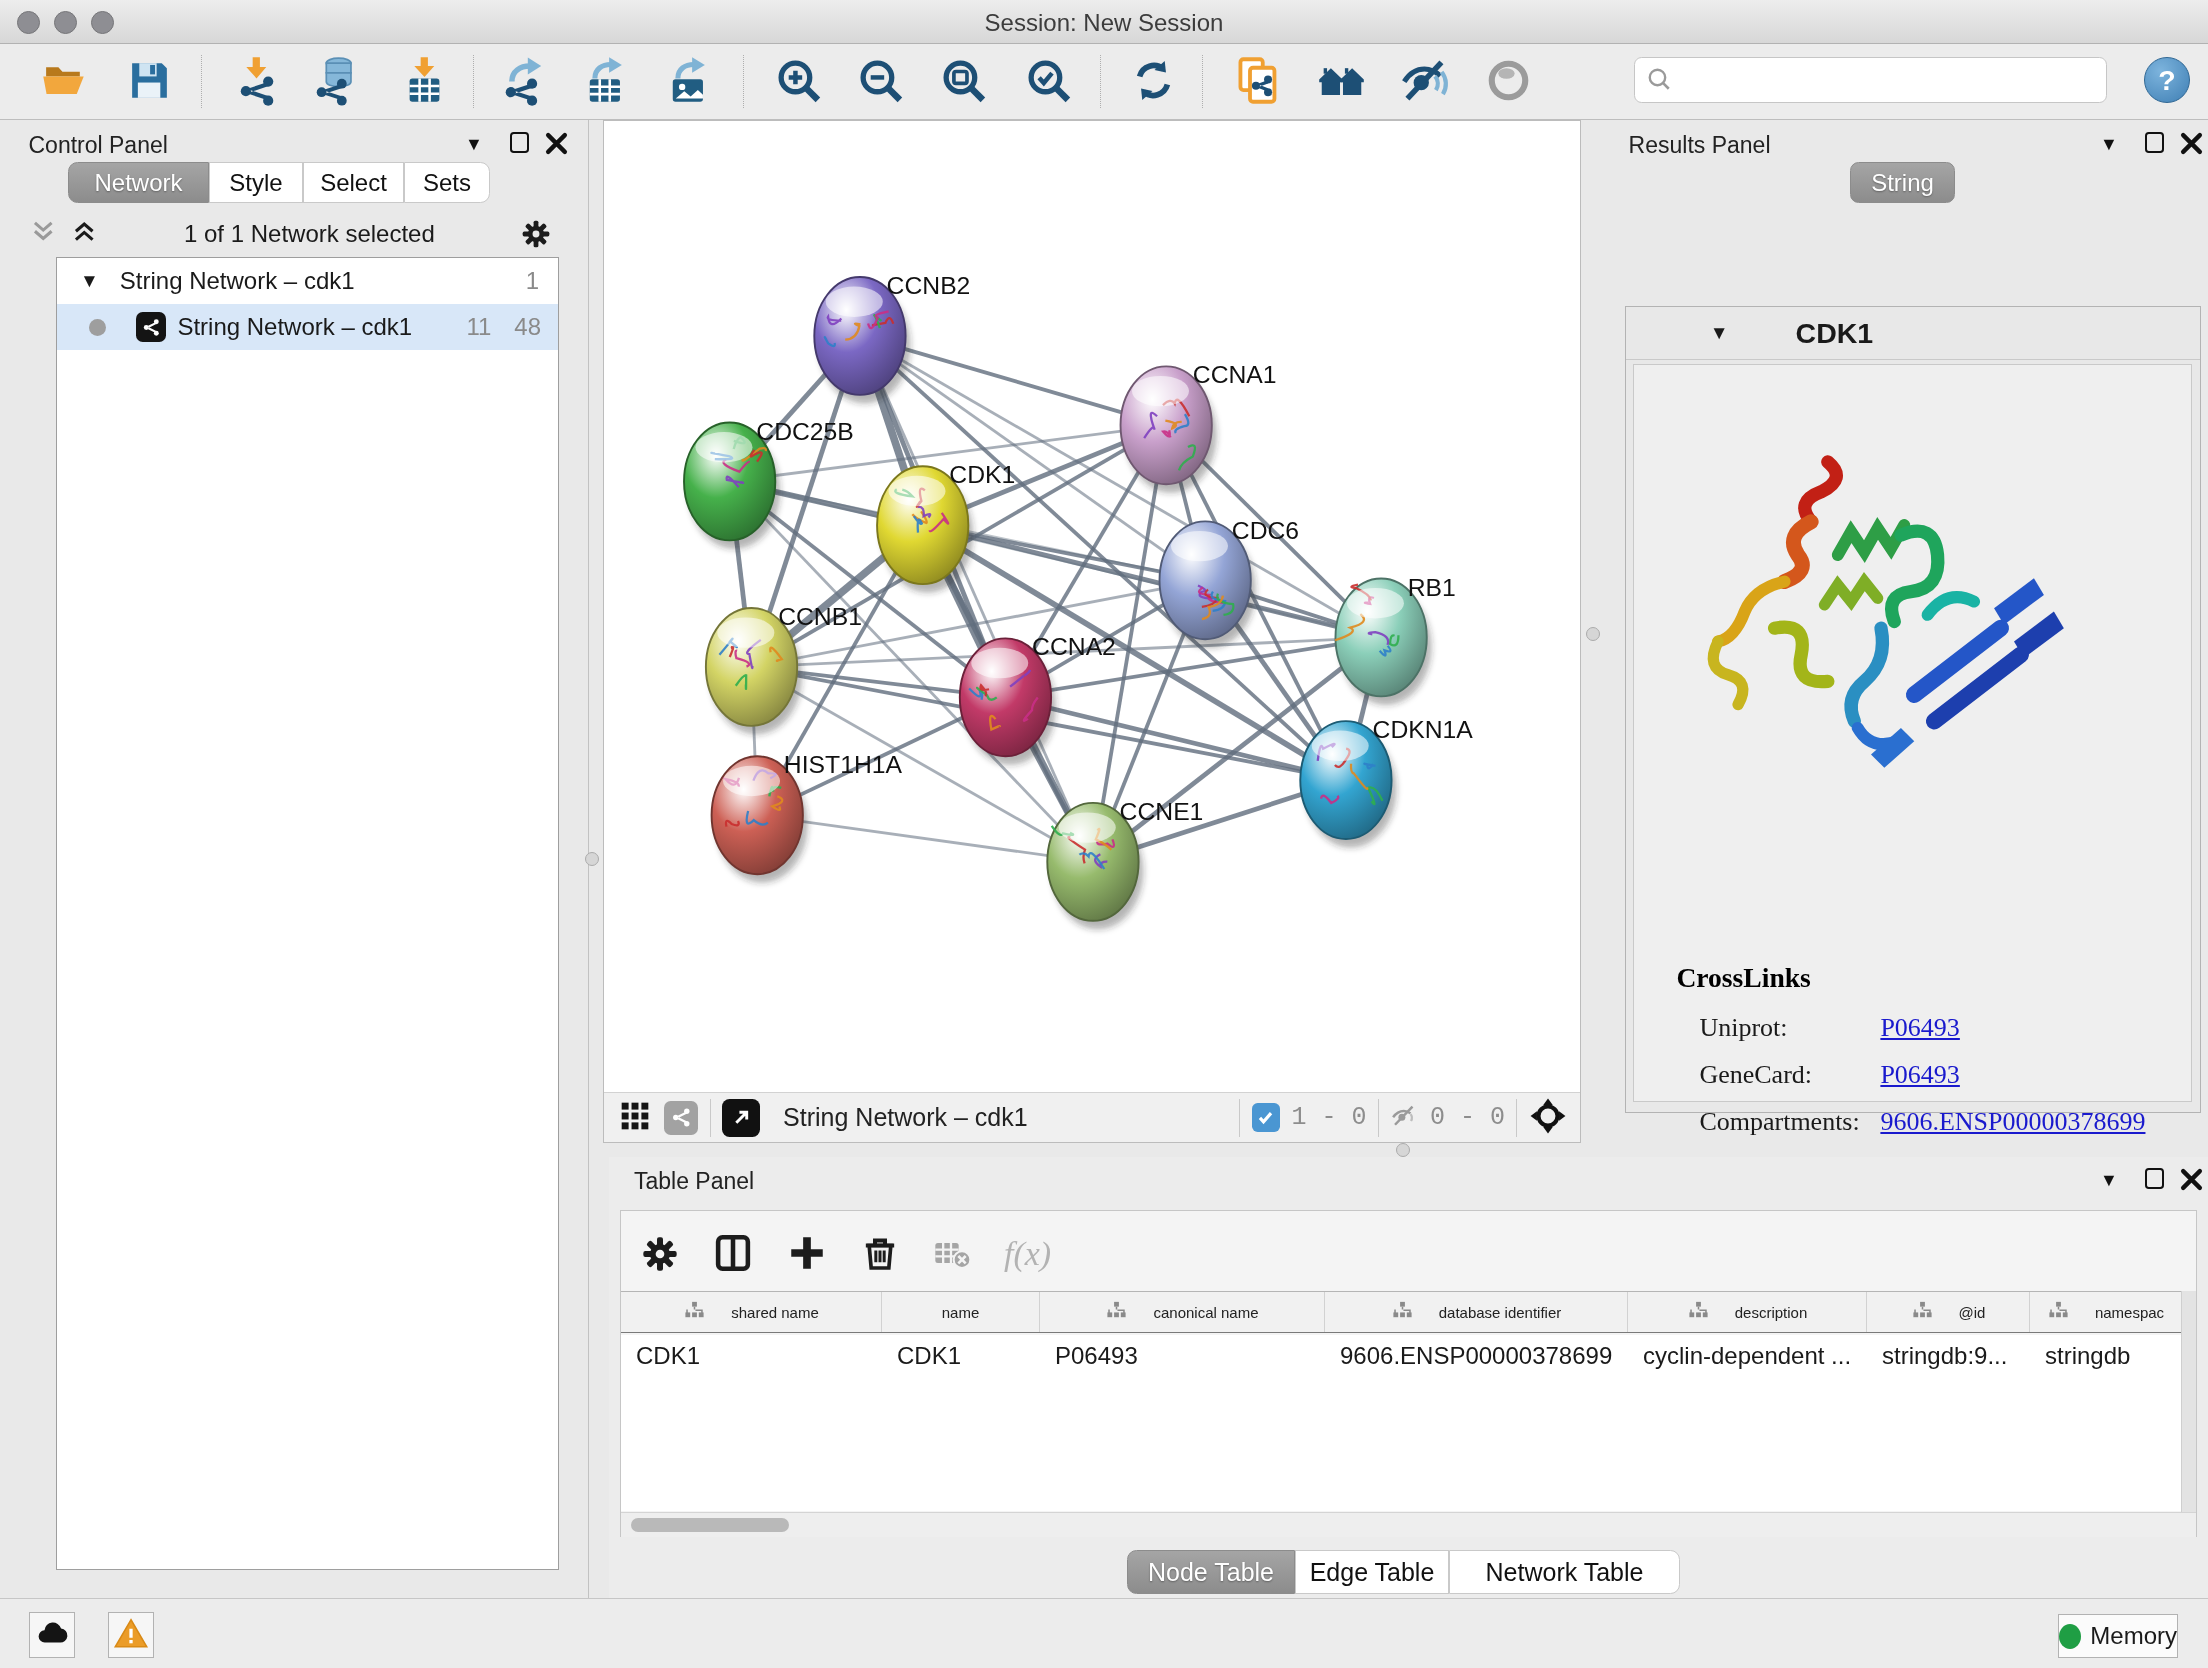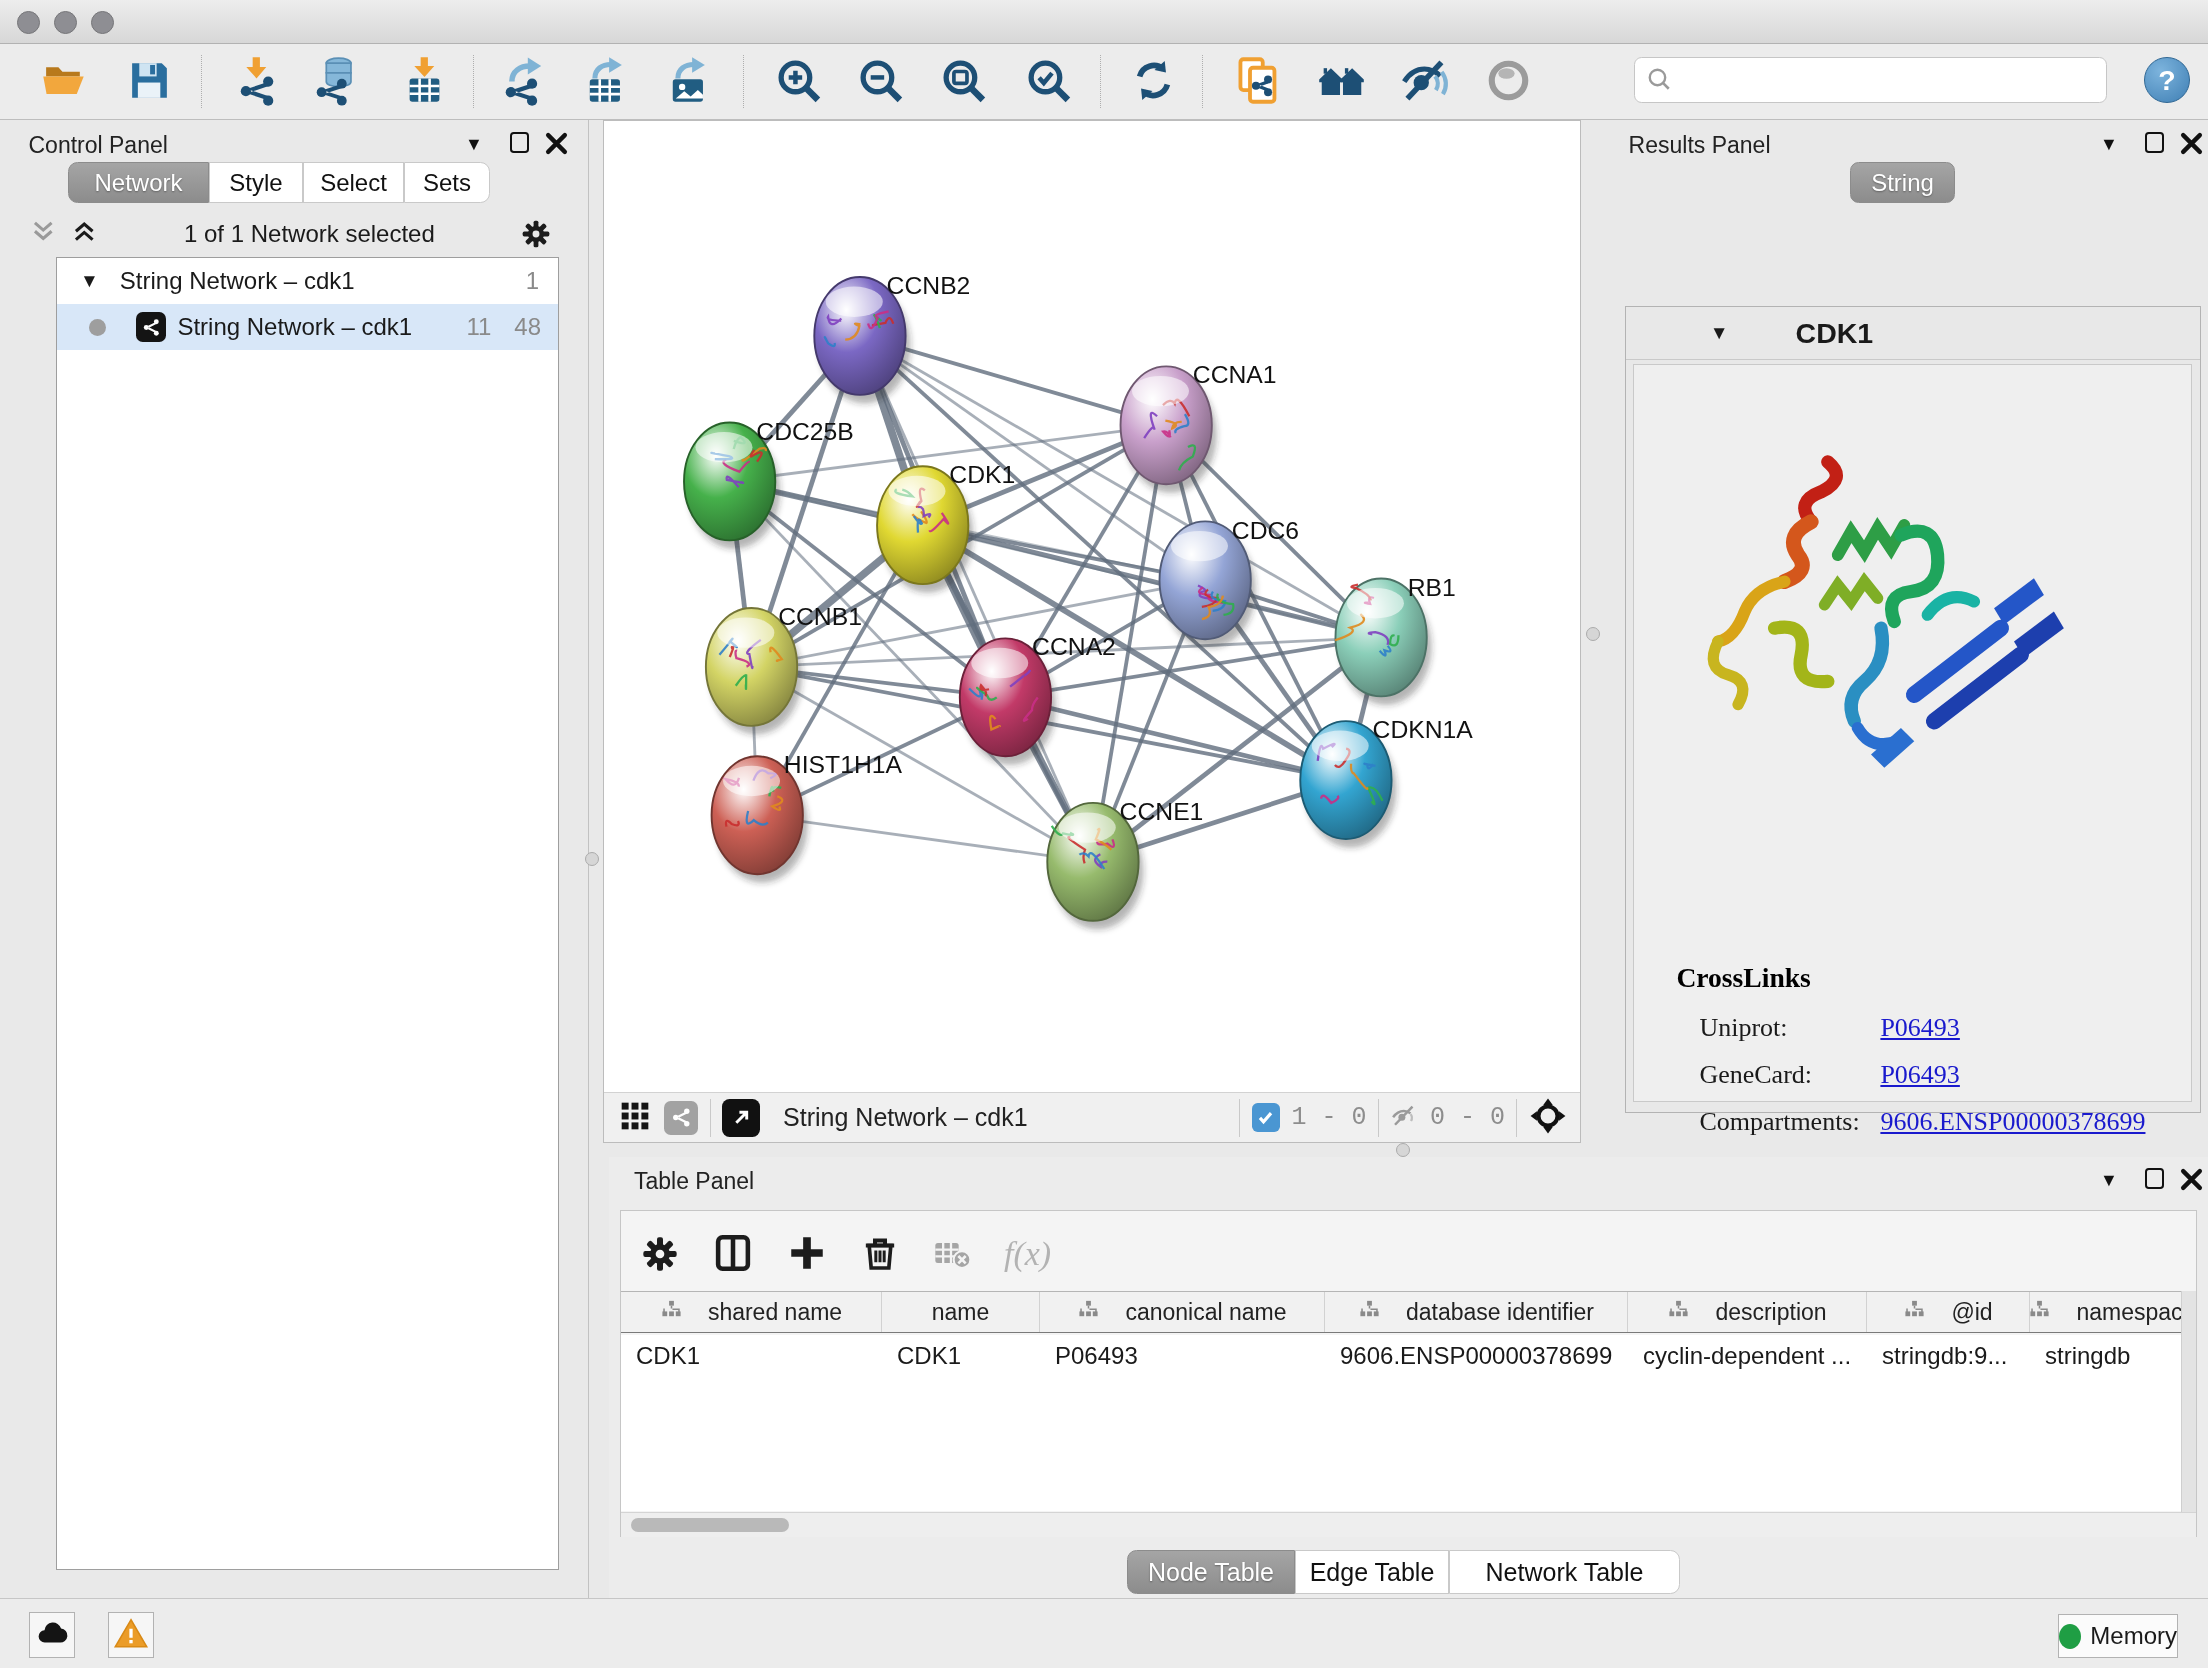--- a/index.html
+++ b/index.html
@@ -56,21 +56,21 @@
   .btn { background:linear-gradient(#ffffff,#f1f1f1); border:1px solid #bfbfbf; border-radius:8.6px;
     font-size:25px; padding:7.6px 27px; color:#111; box-shadow:0 1px 1px rgba(0,0,0,.12); }
   .xlink { color:#1a1acd; text-decoration:underline; }
   .serif { font-family:"Liberation Serif", serif; }
 
   
   .tbl-box { left:620px; top:1210px; width:1577px; height:327px; background:#f4f4f4; border:1px solid #c6c6c6; }
   .tbl-toolbar { position:absolute; left:19px; top:9.5px; height:67px; display:flex; align-items:center; gap:32px; }
   .thead { position:absolute; left:0; top:80px; width:1560px; height:42px; background:#f1f1f1;
     border-top:1px solid #b5b5b5; border-bottom:1.9px solid #7a7a7a; display:flex; }
-  .th { display:flex; align-items:center; justify-content:center; gap:25px; font-size:23px; color:#222;
+  .th { display:flex; align-items:center; justify-content:center; gap:25px; font-size:15px; color:#222;
     border-right:1px solid #d2d2d2; height:100%; }
   .trow { position:absolute; left:0; top:124px; width:1560px; height:42px; background:#fff; display:flex; align-items:center; }
   .td { font-size:24px; padding-left:15px; white-space:nowrap; overflow:hidden; }
   .bottom-tabs { left:1127px; top:1550px; }
   .bottom-tabs .tab { padding:6.7px 0; font-size:25px; }
   .bottom-tabs .tab:first-child{ border-radius:9.5px 0 0 9.5px;}
   .bottom-tabs .tab:last-child{ border-radius:0 9.5px 9.5px 0;}
 
   
   .statusbar { left:0; top:1598px; width:2208px; height:70px; background:#ececec; border-top:1px solid #c6c6c6; }
@@ -83,20 +83,21 @@
   .split-dot { width:14.3px; height:14.3px; border-radius:50%; background:#d6d6d6; border:1px solid #ababab; }
   .gear-glyph { line-height:0; }
 </style>
 </head>
 <body>
 
 <div class="abs titlebar">
   <div class="abs tl-dot" style="left:17px"></div>
   <div class="abs tl-dot" style="left:54px"></div>
   <div class="abs tl-dot" style="left:91px"></div>
+  <div class="abs title-text">Session: New Session</div>
 </div>
 
 <div class="abs toolbar">
   <div class="abs tbtn" style="left:36px">
     <span><svg width="49" height="49" viewBox="0 0 24 24">
       <path d="M3 5.5h6l2 2.2h8.5v2.3H3z" fill="#b8791c"></path>
       <path d="M1.6 10h19.8l-3.4 8.6H3.2z" fill="#f2a73d"></path>
         </svg></span>
   </div>
   <div class="abs tbtn" style="left:121px">

